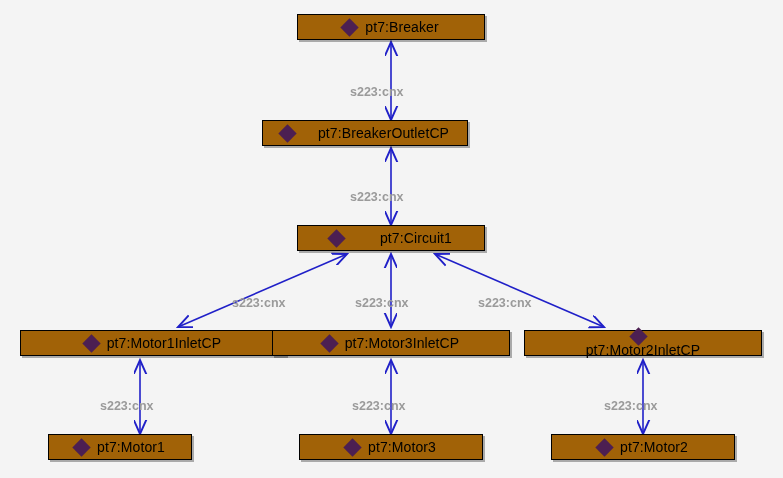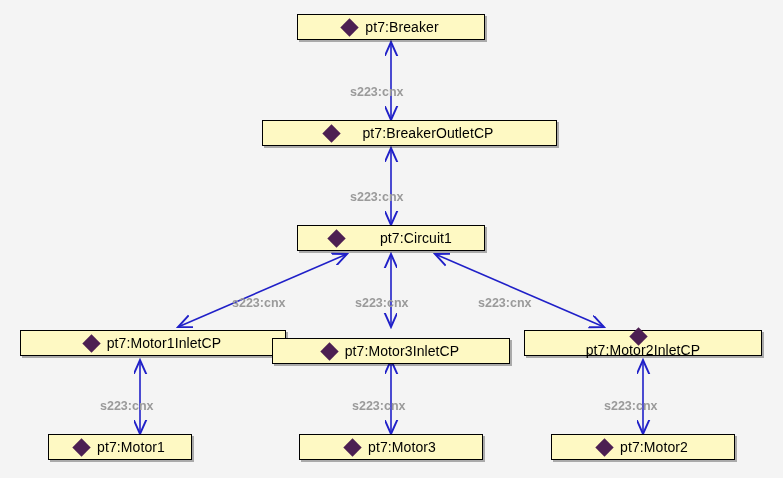--- a/index.html
+++ b/index.html
@@ -26,21 +26,21 @@
     position: absolute;
     left: 0;
     top: 0;
     width: 783px;
     height: 478px;
     pointer-events: none;
   }
   .node {
     position: absolute;
     box-sizing: border-box;
-    background: #fef9c3;
+    background: #a16207;
     border: 1px solid #000000;
     box-shadow: 2px 2px 0 0 rgba(0,0,0,0.30);
     display: flex;
     align-items: center;
     justify-content: center;
     height: 26px;
     padding: 0 8px;
     white-space: nowrap;
     z-index: 5;
   }
@@ -103,33 +103,33 @@
       <div class="edge-label" style="left: 478px; top: 297px;">s223:cnx</div>
       <div class="edge-label" style="left: 100px; top: 400px;">s223:cnx</div>
       <div class="edge-label" style="left: 352px; top: 400px;">s223:cnx</div>
       <div class="edge-label" style="left: 604px; top: 400px;">s223:cnx</div>
     </div>
   <div id="nodes">
       <div class="node" style="left: 297px; top: 14px; width: 188px;">
         <span class="diamond"></span>
         <span class="label">pt7:Breaker</span>
       </div>
-      <div class="node" style="left: 262px; top: 120px; width: 295px; gap: 15px;">
+      <div class="node" style="left: 262px; top: 120px; width: 206px; gap: 15px;">
         <span class="diamond"></span>
         <span class="label">pt7:BreakerOutletCP</span>
       </div>
       <div class="node" style="left: 297px; top: 225px; width: 188px; gap: 28px;">
         <span class="diamond"></span>
         <span class="label">pt7:Circuit1</span>
       </div>
       <div class="node" style="left: 20px; top: 330px; width: 266px;">
         <span class="diamond"></span>
         <span class="label">pt7:Motor1InletCP</span>
       </div>
-      <div class="node" style="left: 272px; top: 338px; width: 238px;">
+      <div class="node" style="left: 272px; top: 330px; width: 238px;">
         <span class="diamond"></span>
         <span class="label">pt7:Motor3InletCP</span>
       </div>
       <div class="node" style="left: 524px; top: 330px; width: 238px; flex-direction: column;">
         <span class="diamond"></span>
         <span class="label">pt7:Motor2InletCP</span>
       </div>
       <div class="node" style="left: 48px; top: 434px; width: 144px;">
         <span class="diamond"></span>
         <span class="label">pt7:Motor1</span>

